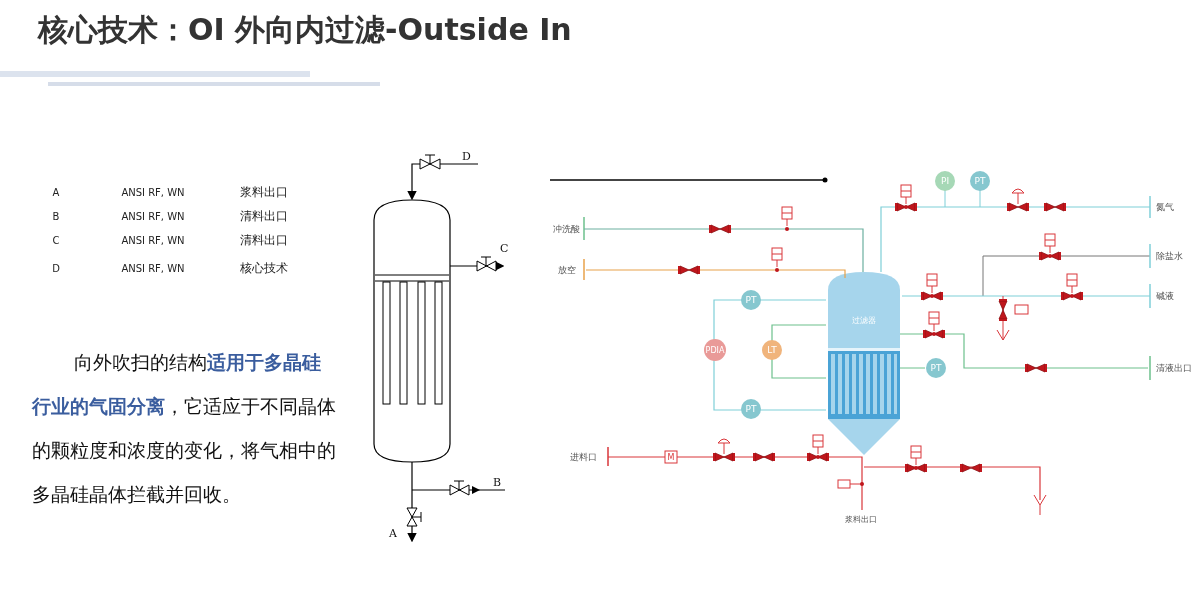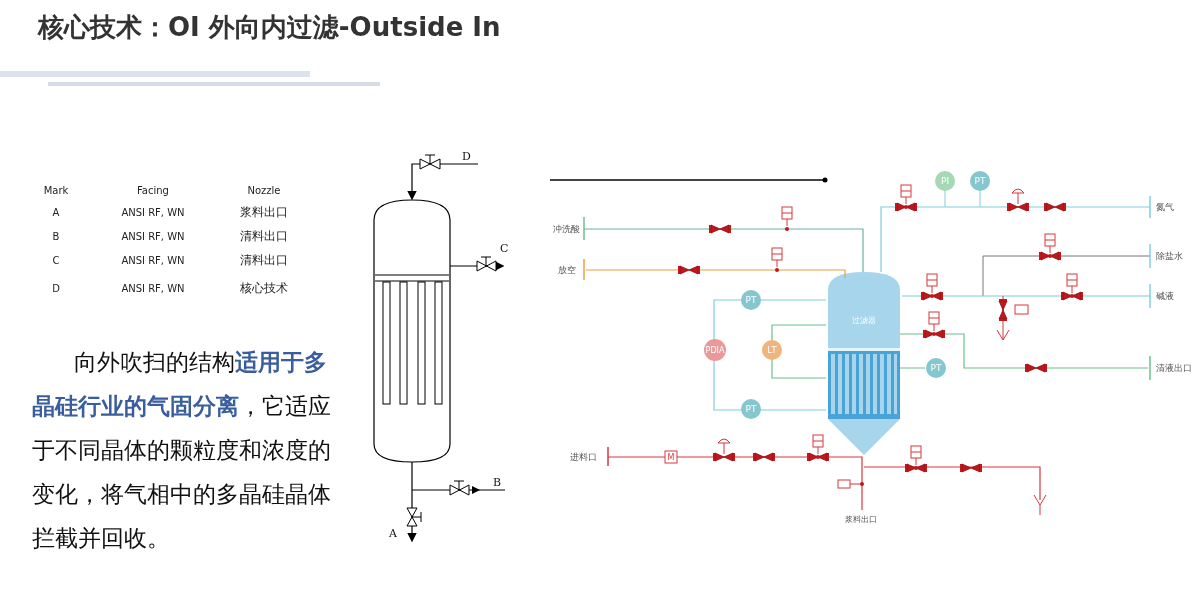--- a/index.html
+++ b/index.html
@@ -1,48 +1,43 @@
 <!DOCTYPE html>
 <html><head>
 <meta charset="utf-8">
 <style>
   html,body{margin:0;padding:0;background:#fff;}
   body{width:1200px;height:607px;position:relative;overflow:hidden;font-family:"DejaVu Sans","Liberation Sans",sans-serif;}
-  .title{position:absolute;left:38px;top:10px;font-size:26px;font-weight:bold;color:#333;letter-spacing:0px;white-space:nowrap;}
+  .title{position:absolute;left:38px;top:10px;font-size:30px;font-weight:bold;color:#333;letter-spacing:0px;white-space:nowrap;}
   .bar1{position:absolute;left:0;top:71px;width:310px;height:6px;background:#dce3ee;}
   .bar2{position:absolute;left:48px;top:82px;width:332px;height:4px;background:#d6dde9;}
   table.nozzle{position:absolute;left:22px;top:180px;border-collapse:collapse;font-size:10px;color:#222;}
   table.nozzle td{text-align:center;height:24px;padding:0;}
   table.nozzle td.c1{width:68px;}
   table.nozzle td.c2{width:126px;}
   table.nozzle td.c3{width:96px;font-size:12px;}
   table.nozzle tr.hdr td{font-size:10px;height:20px;}
   table.nozzle tr.r4 td{height:32px;}
-  .desc{position:absolute;left:32px;top:340px;width:305px;font-size:23px;line-height:44px;color:#111;}
+  .desc{position:absolute;left:32px;top:340px;width:305px;font-size:19px;line-height:44px;color:#111;}
   .desc .hl{color:#3a5d9e;font-weight:bold;}
   .desc .ind{display:inline-block;width:42px;}
   svg{position:absolute;left:0;top:0;}
   .lbl{font-size:9px;fill:#555;font-family:"DejaVu Sans",sans-serif;}
   .bubtxt{font-size:9px;fill:#fff;font-family:"DejaVu Sans",sans-serif;text-anchor:middle;}
   .serif{font-family:"DejaVu Serif",serif;font-size:11px;fill:#111;}
 </style>
 </head>
 <body>
 
 <div class="title">核心技术：OI 外向内过滤-Outside In</div>
 <div class="bar1"></div>
 <div class="bar2"></div>
 
 <table class="nozzle">
   <tbody>
-      <tr class="hdr">
-    <td class="c1">Mark</td>
-    <td class="c2">Facing</td>
-    <td class="c3">Nozzle</td>
-  </tr>
   <tr>
     <td class="c1">A</td>
     <td class="c2">ANSI RF, WN</td>
     <td class="c3">浆料出口</td>
   </tr>
   <tr>
     <td class="c1">B</td>
     <td class="c2">ANSI RF, WN</td>
     <td class="c3">清料出口</td>
   </tr>

